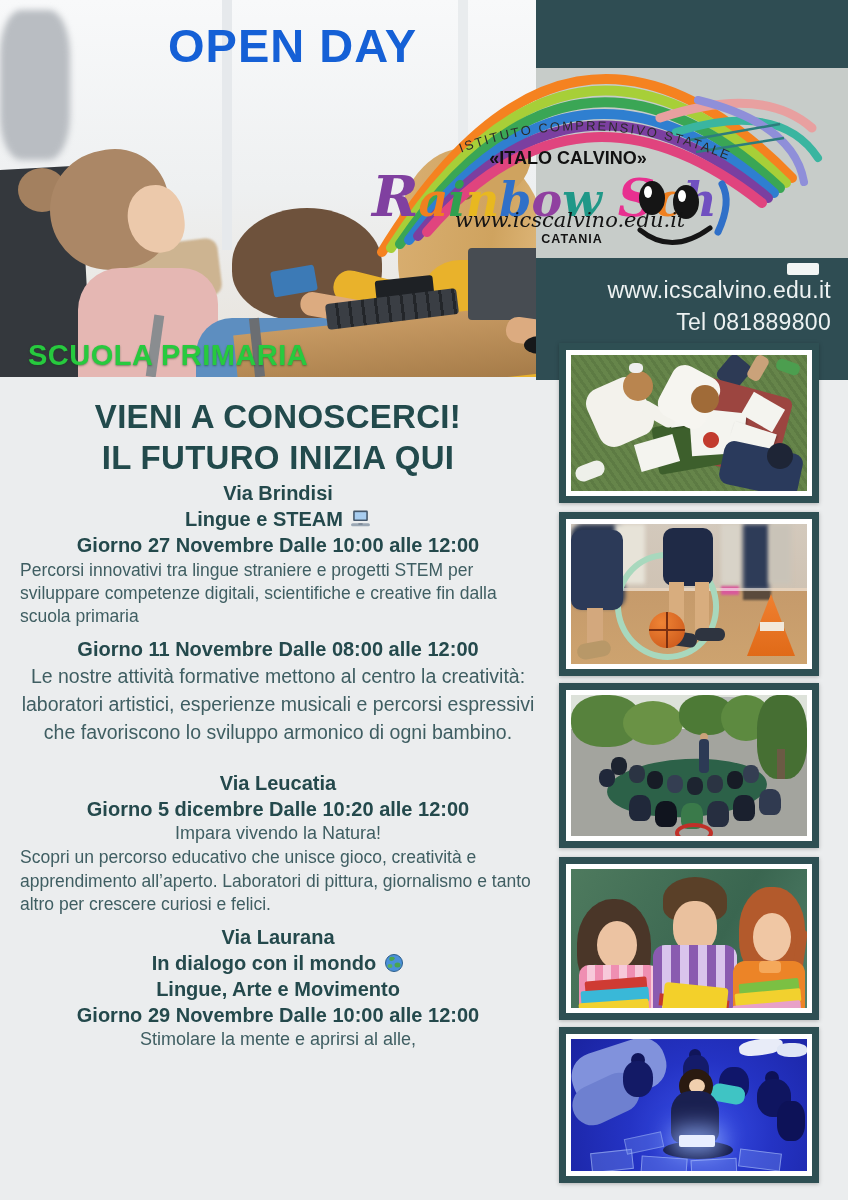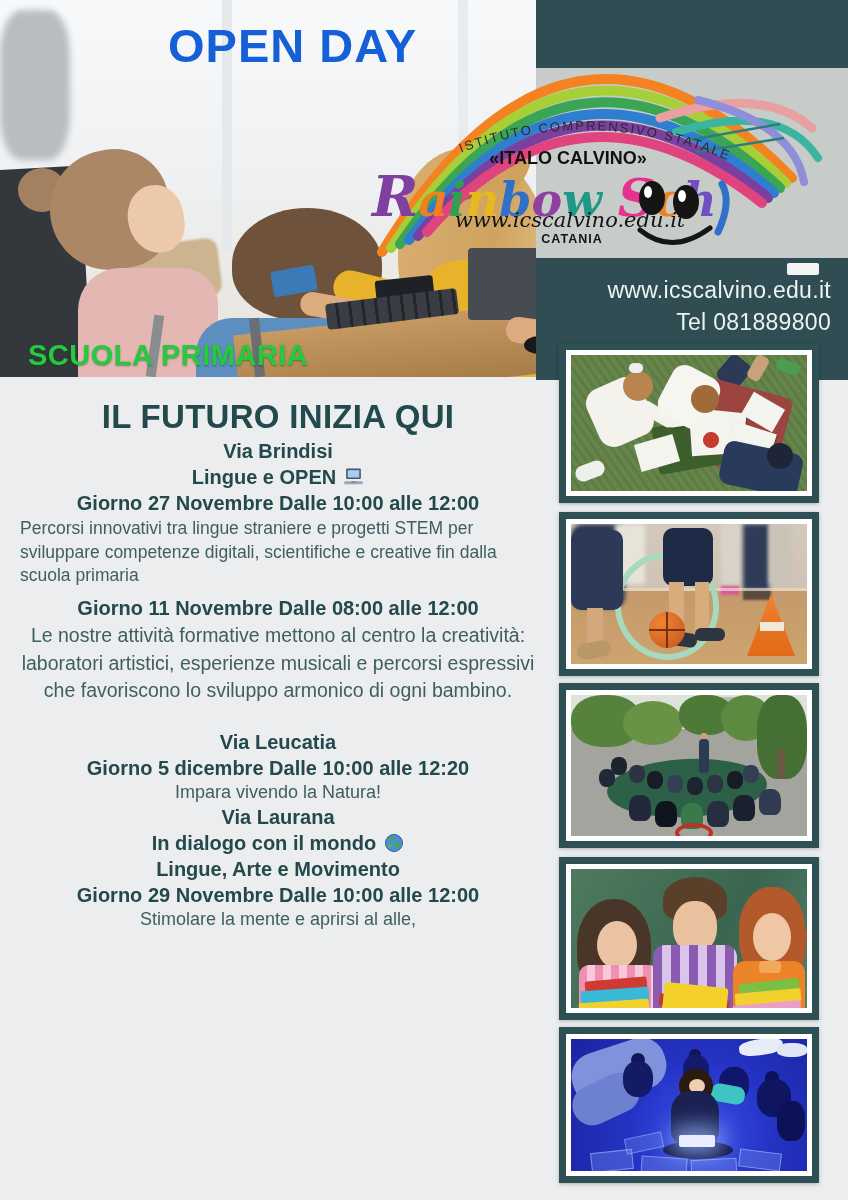--- a/index.html
+++ b/index.html
@@ -107,43 +107,45 @@
     <path d="M 280 164 Q 312 190 350 162" stroke="#151515" stroke-width="5" fill="none" stroke-linecap="round"></path>
     <path d="M 362 118 Q 372 136 358 166" stroke="#3070c8" stroke-width="7" fill="none" stroke-linecap="round"></path>
     <text x="210" y="161" text-anchor="middle" font-size="21" font-style="italic" fill="#141414" font-family="DejaVu Serif, serif">www.icscalvino.edu.it</text>
     <text x="212" y="177" text-anchor="middle" font-size="12.5" font-weight="bold" letter-spacing="1" fill="#141414" font-family="Liberation Sans, sans-serif">CATANIA</text>
   </svg>
 
   <div class="open-day">OPEN DAY</div>
   <div class="scuola">SCUOLA PRIMARIA</div>
 
   <main class="content">
+    <h1>VIENI A CONOSCERCI!</h1>
     <h1>IL FUTURO INIZIA QUI</h1>
 
     <section>
       <h3>Via Brindisi</h3>
-      <h3><span>Lingue e OPEN</span><span class="emoji"><svg viewBox="0 0 20 18" width="21" height="20">
+      <h3><span>Lingue e STEAM</span><span class="emoji"><svg viewBox="0 0 20 18" width="21" height="20">
               <rect x="3" y="1" width="14" height="10" rx="1" fill="#44576b"></rect>
               <rect x="4.5" y="2.5" width="11" height="7" fill="#a8cdf0"></rect>
               <rect x="1" y="13" width="18" height="3" rx="1.5" fill="#9aa7b4"></rect>
               <rect x="8" y="13" width="4" height="1.5" fill="#7a8794"></rect>
             </svg></span></h3>
       <h3>Giorno 27 Novembre Dalle 10:00 alle 12:00</h3>
       <p class="body">Percorsi innovativi tra lingue straniere e progetti STEM per sviluppare competenze digitali, scientifiche e creative fin dalla scuola primaria</p>
     </section>
 
     <section>
       <h3>Giorno 11 Novembre Dalle 08:00 alle 12:00</h3>
       <p class="body center-large">Le nostre attività formative mettono al centro la creatività: laboratori artistici, esperienze musicali e percorsi espressivi che favoriscono lo sviluppo armonico di ogni bambino.</p>
     </section>
 
     <section>
       <h3>Via Leucatia</h3>
-      <h3>Giorno 5 dicembre Dalle 10:00 alle 12:20</h3>
+      <h3>Giorno 5 dicembre Dalle 10:20 alle 12:00</h3>
       <p class="tag">Impara vivendo la Natura!</p>
+      <p class="body">Scopri un percorso educativo che unisce gioco, creatività e apprendimento all’aperto. Laboratori di pittura, giornalismo e tanto altro per crescere curiosi e felici.</p>
     </section>
 
     <section>
       <h3>Via Laurana</h3>
       <h3><span>In dialogo con il mondo</span><span class="emoji"><svg viewBox="0 0 20 20" width="20" height="20">
               <circle cx="10" cy="10" r="8.5" fill="#4a90d9" stroke="#2c5f8a" stroke-width="1"></circle>
               <path d="M6 4 q3 -1 5 1 q-1 3 -4 3 q-3 -1 -1 -4 z" fill="#4aa54f"></path>
               <ellipse cx="13.5" cy="12" rx="3" ry="2.5" fill="#4aa54f"></ellipse>
               <ellipse cx="6" cy="13" rx="2.5" ry="2" fill="#57b05c"></ellipse>
             </svg></span></h3>

